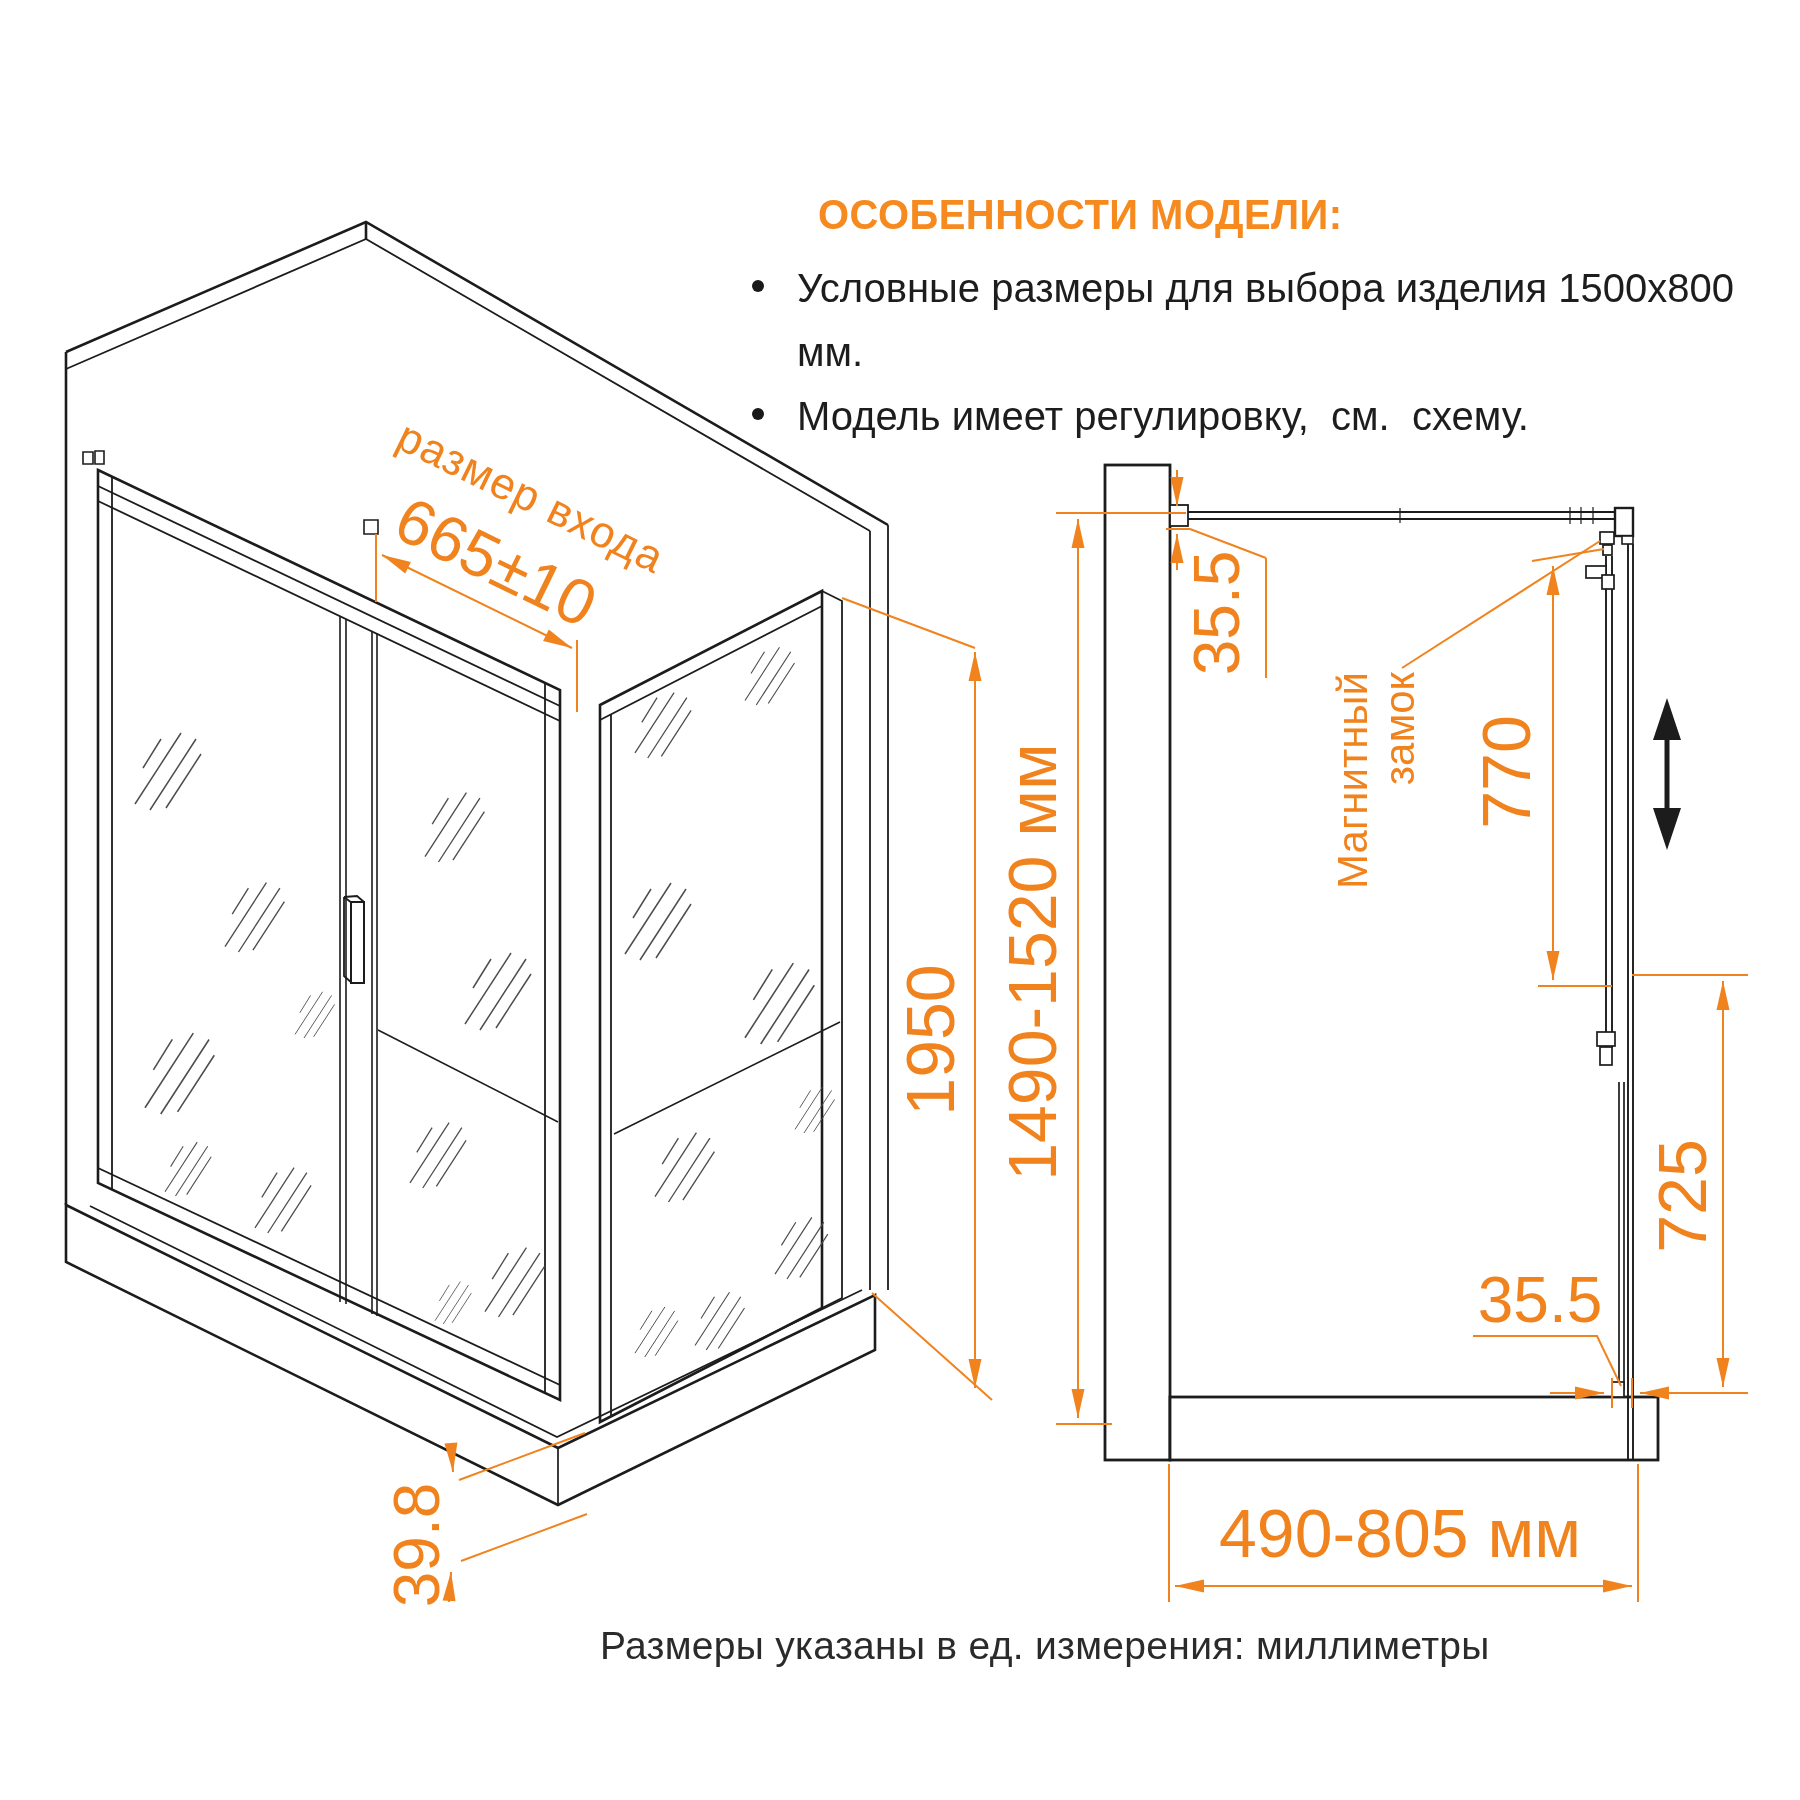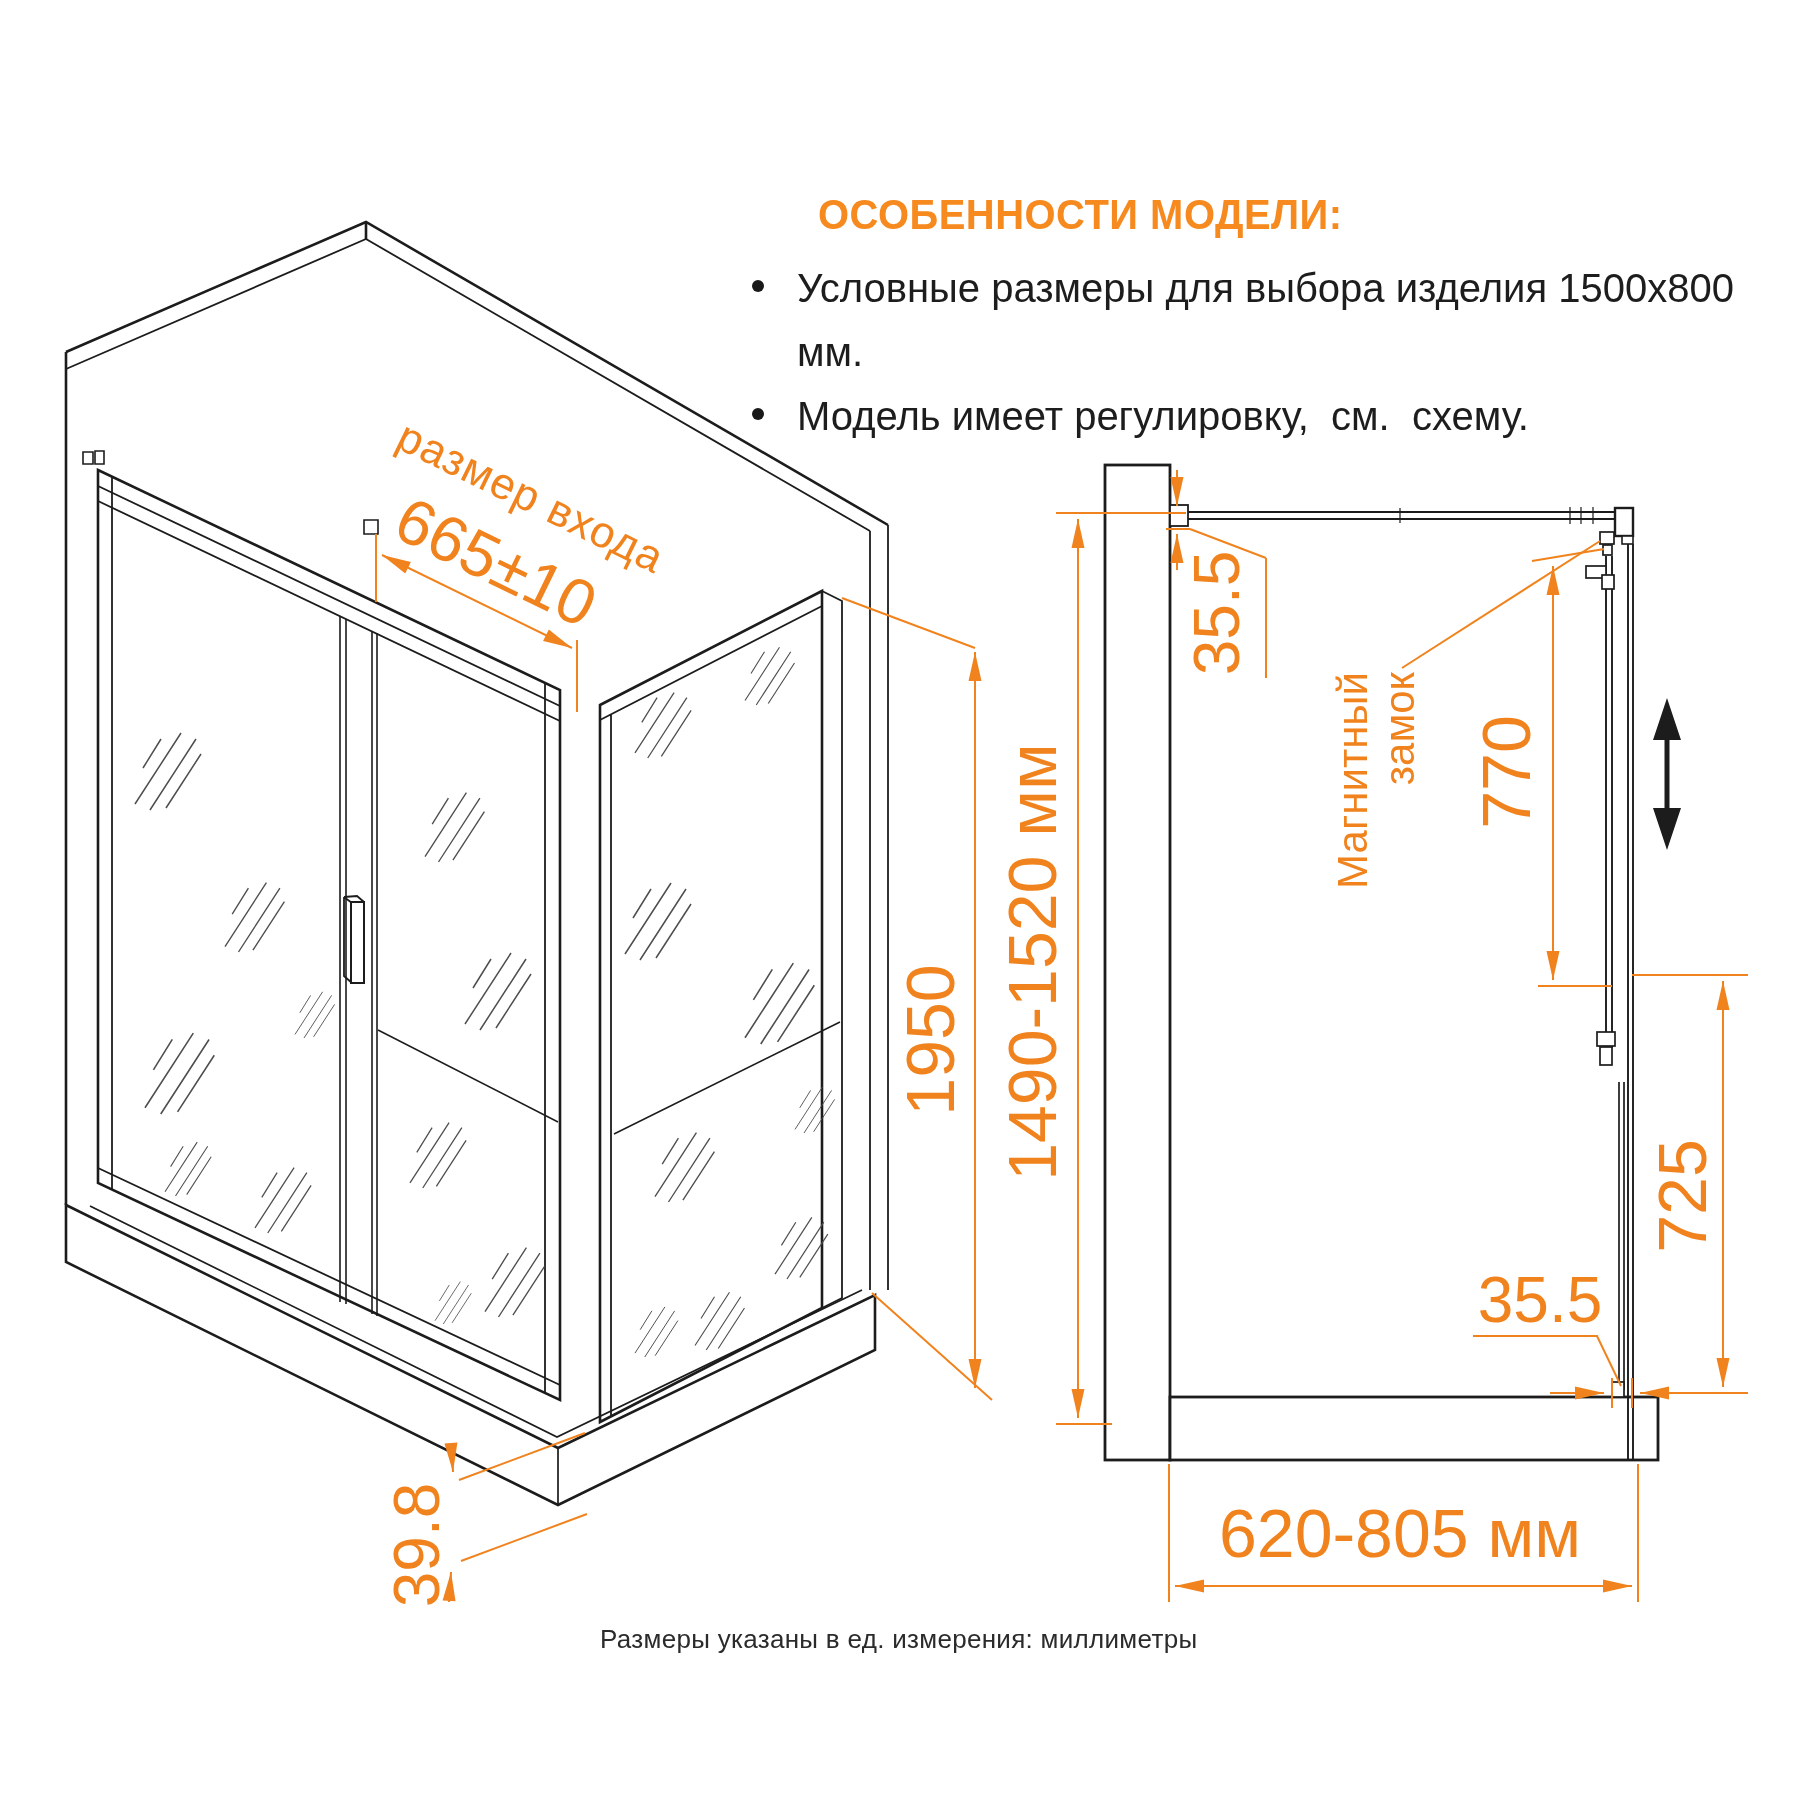--- a/index.html
+++ b/index.html
@@ -5,21 +5,21 @@
   html,body{margin:0;padding:0;background:#ffffff;}
   body{font-family:"Liberation Sans", sans-serif;}
   .stage{position:relative;width:1800px;height:1748px;background:#fff;overflow:hidden;}
   .stage svg{position:absolute;left:0;top:0;}
   .abs{position:absolute;}
   .title{font-size:43px;font-weight:700;letter-spacing:.5px;color:#F68A1F;transform:scaleX(.93);transform-origin:left top;white-space:nowrap;}
   .bullets{display:flex;flex-direction:column;}
   .bullet-row{display:flex;align-items:flex-start;}
   .bullet-dot{width:12px;height:12px;border-radius:50%;background:#191919;margin-top:24px;margin-right:33px;flex-shrink:0;}
   .bullet-text{font-size:40px;line-height:64px;color:#1d1d1d;white-space:pre-wrap;}
-  .caption{font-size:26px;color:#2b2b2b;letter-spacing:.3px;white-space:nowrap;}
+  .caption{font-size:39px;color:#2b2b2b;letter-spacing:.3px;white-space:nowrap;}
   .dim{position:absolute;display:flex;align-items:center;justify-content:center;color:#F0831D;white-space:nowrap;}
   .dim-big{font-size:68px;}
   .dim-mid{font-size:64px;}
   .rot-ccw{transform:rotate(-90deg);}
   .rot-iso{transform:rotate(26deg);}
   .entry-label{font-size:44px;letter-spacing:1px;}
   .lock-label{font-size:42px;line-height:47px;text-align:right;white-space:pre-line;display:block;}
 </style>
 </head>
 <body>
@@ -188,21 +188,21 @@
   <div class="dim entry-label rot-iso" style="left:381px;top:472px;width:300px;height:50px;">размер входа</div>
   <div class="dim dim-mid rot-iso" style="left:356px;top:527px;width:280px;height:70px;">665±10</div>
   <div class="dim dim-big rot-ccw" style="left:830px;top:1002px;width:200px;height:76px;">1950</div>
   <div class="dim dim-mid rot-ccw" style="left:332px;top:1507px;width:170px;height:76px;">39.8</div>
 
   <div class="dim dim-big rot-ccw" style="left:762px;top:922px;width:540px;height:80px;">1490-1520 мм</div>
   <div class="dim dim-mid rot-ccw" style="left:1132px;top:576px;width:170px;height:74px;">35.5</div>
   <div class="dim dim-big rot-ccw" style="left:1406px;top:734px;width:200px;height:76px;">770</div>
   <div class="dim dim-big rot-ccw" style="left:1582px;top:1158px;width:200px;height:76px;">725</div>
   <div class="dim dim-mid" style="left:1450px;top:1264px;width:180px;height:72px;">35.5</div>
-  <div class="dim dim-big" style="left:1180px;top:1496px;width:440px;height:74px;">620-805 мм</div>
+  <div class="dim dim-big" style="left:1180px;top:1496px;width:440px;height:74px;">490-805 мм</div>
   <div class="dim rot-ccw" style="left:1221px;top:779px;width:310px;height:96px;">
     <span class="lock-label" style="width:310px;">Магнитный
 замок</span>
   </div>
 
   <div class="abs caption" style="left:600px;top:1624px;">Размеры указаны в ед. измерения: миллиметры</div>
 
 </div>
 
 </body></html>

